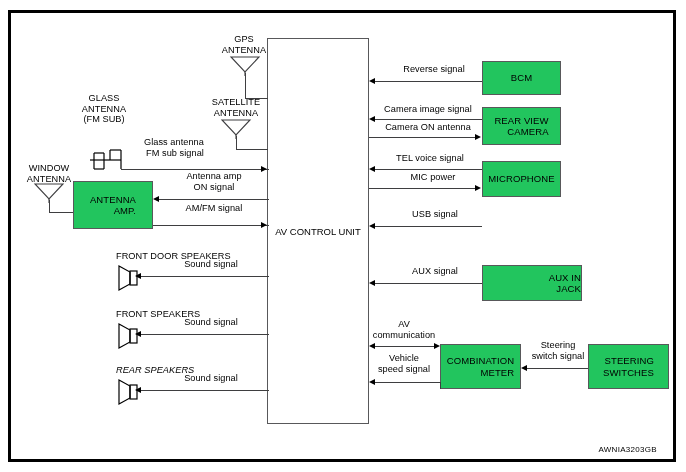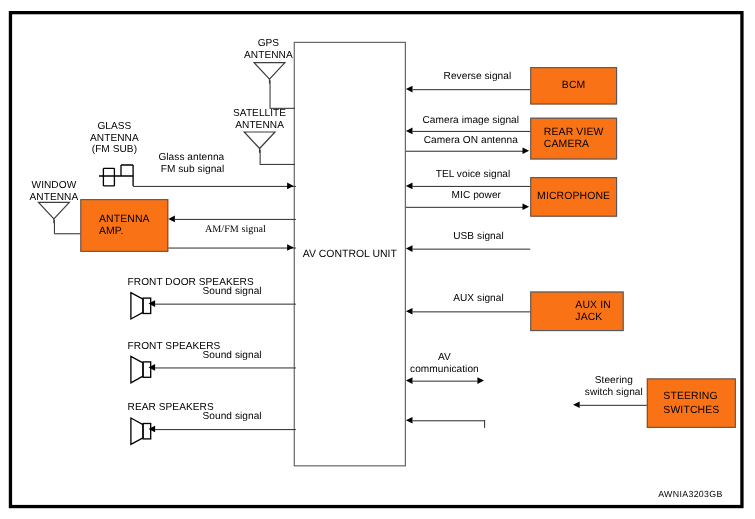--- a/index.html
+++ b/index.html
@@ -20,25 +20,25 @@
     position: absolute;
     left: 8px; top: 10px;
     width: 668px; height: 452px;
     border: 3px solid #000000;
     background: #ffffff;
   }
   
   .box {
     position: absolute;
     border: 1.3px solid #58585a;
-    background: #f97316;
+    background: #22c55e;
     display: flex;
     align-items: center;
     justify-content: center;
-    text-align: left;
+    text-align: right;
     line-height: 1.18;
     color: #000000;
     font-size: 9.5px;
     letter-spacing: .1px;
   }
   .box span { display: block; }
   
   #av-unit {
     position: absolute;
     left: 264px; top: 35px;
@@ -130,21 +130,21 @@
     </div>
     <div class="ant-wrap" style="left:209px; top:104px;">
       <svg width="32" height="22" viewBox="0 0 32 22">
         <path d="M2 3 L30 3 L16 18 Z" fill="none" stroke="#3e3e40" stroke-width="1.1"></path>
         <line x1="16" y1="18" x2="16" y2="22" stroke="#3e3e40" stroke-width="1.1"></line>
       </svg>
     </div>
     <div class="vline" style="left:225px; top:123px; height:13px;"></div>
     <div class="hline" style="left:225px; top:136px; width:32px;"></div>
 
-    <div class="lbl c" style="left:53px; top:96px; width:80px;">
+    <div class="lbl c" style="left:53px; top:80px; width:80px;">
       <span>GLASS</span><br>
       <span>ANTENNA</span><br>
       <span>(FM SUB)</span>
     </div>
     <div class="glass-wrap" style="left:79px; top:134px;">
       <svg width="44" height="30" viewBox="0 0 44 30">
 
         <line x1="4" y1="6" x2="14" y2="6" stroke="#000" stroke-width="1.2"></line>
         <line x1="4" y1="6" x2="4" y2="13" stroke="#000" stroke-width="1.2"></line>
         <line x1="14" y1="6" x2="14" y2="13" stroke="#000" stroke-width="1.2"></line>
@@ -178,24 +178,28 @@
     <div class="vline" style="left:38px; top:187px; height:12px;"></div>
     <div class="hline" style="left:38px; top:199px; width:25px;"></div>
 
     <div class="box" style="left:62px; top:168px; width:80px; height:48px;">
       <div>
         <span>ANTENNA</span>
         <span>AMP.</span>
       </div>
     </div>
 
+    <div class="lbl c" style="left:153px; top:158px; width:100px;">
+      <span>Antenna amp</span><br>
+      <span>ON signal</span>
+    </div>
     <div class="hline" style="left:148px; top:186px; width:110px;"></div>
     <div class="arrow left" style="left:142px; top:182.5px;"></div>
 
-    <div class="lbl c" style="left:153px; top:190px; width:100px;font-family:Liberation Serif, serif;">
+    <div class="lbl c" style="left:153px; top:190px; width:100px;">
       <span>AM/FM signal</span>
     </div>
     <div class="hline" style="left:142px; top:212px; width:116px;"></div>
     <div class="arrow right" style="left:250px; top:208.5px;"></div>
 
     <div class="lbl" style="left:105px; top:238px;">
       <span>FRONT DOOR SPEAKERS</span>
     </div>
     <div class="spk-wrap" style="left:105px; top:249px;">
       <svg width="26" height="32" viewBox="0 0 26 32">
@@ -217,21 +221,21 @@
         <path d="M3 4 L3 28 L14 22 L14 10 Z" fill="none" stroke="#000" stroke-width="1.2"></path>
         <rect x="14" y="9" width="7" height="14" fill="none" stroke="#000" stroke-width="1.2"></rect>
       </svg>
     </div>
     <div class="lbl c" style="left:145px; top:304px; width:110px;">
       <span>Sound signal</span>
     </div>
     <div class="hline" style="left:130px; top:321px; width:128px;"></div>
     <div class="arrow left" style="left:124px; top:317.5px;"></div>
 
-    <div class="lbl" style="left:105px; top:352px;">
+    <div class="lbl" style="left:105px; top:352px;font-style:italic;">
       <span>REAR SPEAKERS</span>
     </div>
     <div class="spk-wrap" style="left:105px; top:363px;">
       <svg width="26" height="32" viewBox="0 0 26 32">
         <path d="M3 4 L3 28 L14 22 L14 10 Z" fill="none" stroke="#000" stroke-width="1.2"></path>
         <rect x="14" y="9" width="7" height="14" fill="none" stroke="#000" stroke-width="1.2"></rect>
       </svg>
     </div>
     <div class="lbl c" style="left:145px; top:360px; width:110px;">
       <span>Sound signal</span>
@@ -284,40 +288,50 @@
     </div>
     <div class="hline" style="left:358px; top:175px; width:107px;"></div>
     <div class="arrow right" style="left:464px; top:171.5px;"></div>
 
     <div class="lbl c" style="left:379px; top:196px; width:90px;">
       <span>USB signal</span>
     </div>
     <div class="hline" style="left:364px; top:213px; width:107px;"></div>
     <div class="arrow left" style="left:358px; top:209.5px;"></div>
 
-    <div class="box" style="left:471px; top:252px; width:85px; height:36px;padding-left:40px;">
+    <div class="box" style="left:471px; top:252px; width:100px; height:36px;padding-left:40px;">
       <div>
           <span>AUX IN JACK</span>
         </div>
     </div>
     <div class="lbl c" style="left:379px; top:253px; width:90px;">
       <span>AUX signal</span>
     </div>
     <div class="hline" style="left:364px; top:270px; width:107px;"></div>
     <div class="arrow left" style="left:358px; top:266.5px;"></div>
 
+    <div class="box" style="left:429px; top:331px; width:81px; height:45px;">
+      <div>
+        <span>COMBINATION</span>
+        <span>METER</span>
+      </div>
+    </div>
 
     <div class="lbl c" style="left:357px; top:306px; width:72px;">
       <span>AV</span><br>
       <span>communication</span>
     </div>
     <div class="hline" style="left:364px; top:333px; width:59px;"></div>
     <div class="arrow right" style="left:423px; top:329.5px;"></div>
     <div class="arrow left" style="left:358px; top:329.5px;"></div>
 
+    <div class="lbl c" style="left:357px; top:340px; width:72px;">
+      <span>Vehicle</span><br>
+      <span>speed signal</span>
+    </div>
     <div class="vline" style="left:429px; top:369px; height:7px;"></div>
     <div class="hline" style="left:364px; top:369px; width:66px;"></div>
     <div class="arrow left" style="left:358px; top:365.5px;"></div>
 
     <div class="box" style="left:577px; top:331px; width:81px; height:45px;">
       <div>
         <span>STEERING</span>
         <span>SWITCHES</span>
       </div>
     </div>

